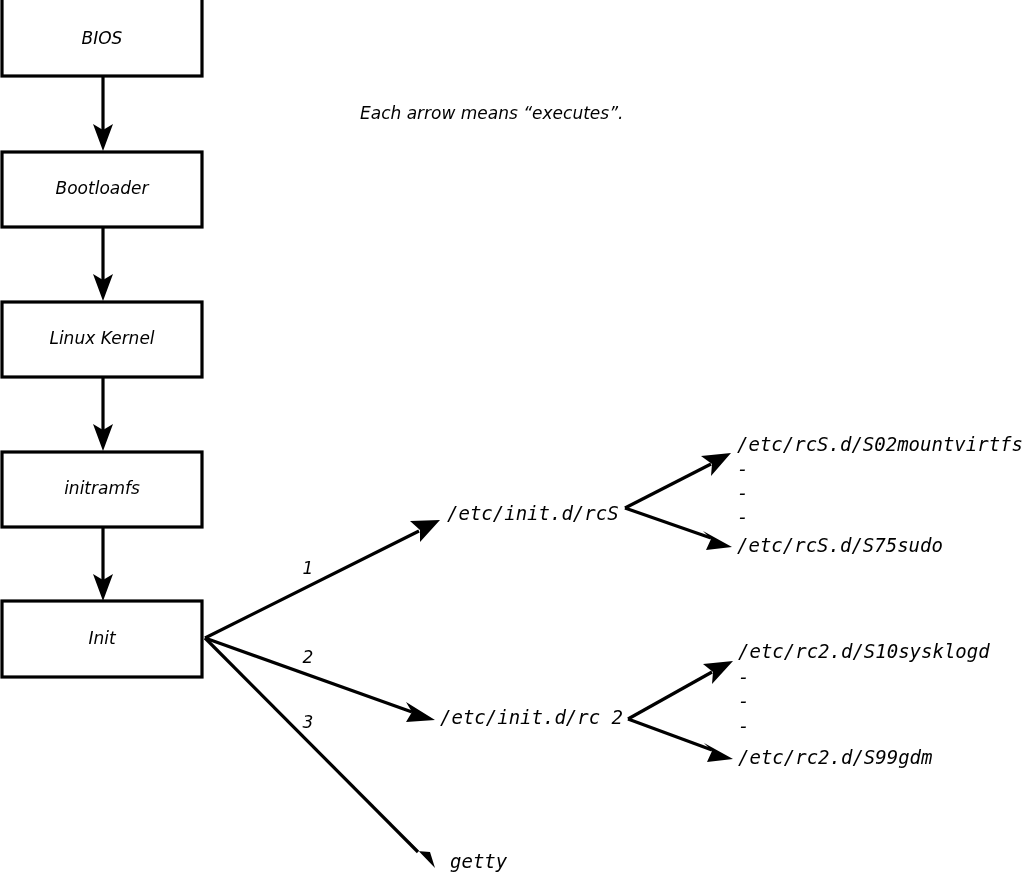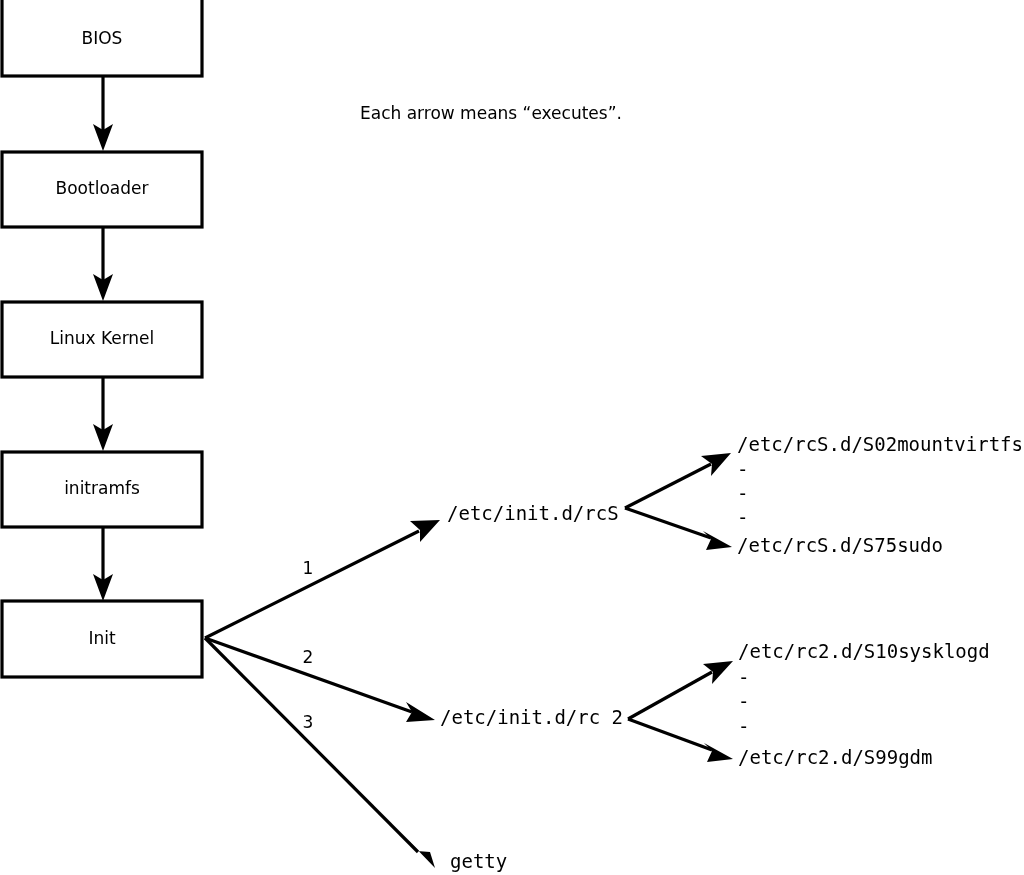--- a/index.html
+++ b/index.html
@@ -7,20 +7,21 @@
     padding: 0;
     background: #ffffff;
   }
   #canvas {
     position: relative;
     width: 1024px;
     height: 875px;
     background: #ffffff;
     overflow: hidden;
     font-family: "Liberation Sans", sans-serif;
+    font-style: italic;
   }
   svg#diagram {
     position: absolute;
     left: 0;
     top: 0;
     width: 1024px;
     height: 875px;
     display: block;
   }
   .box-rect {

